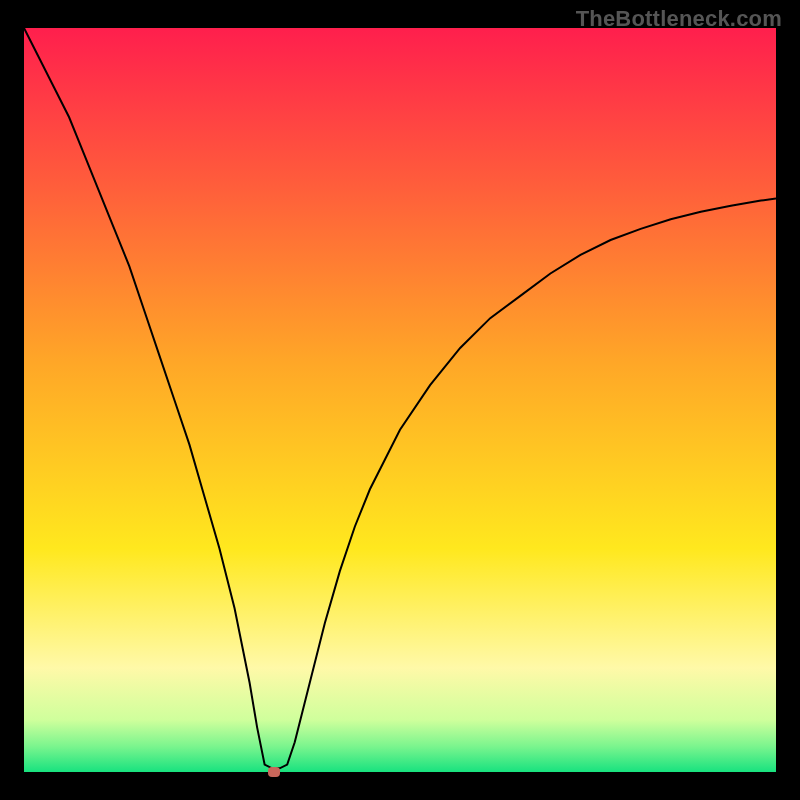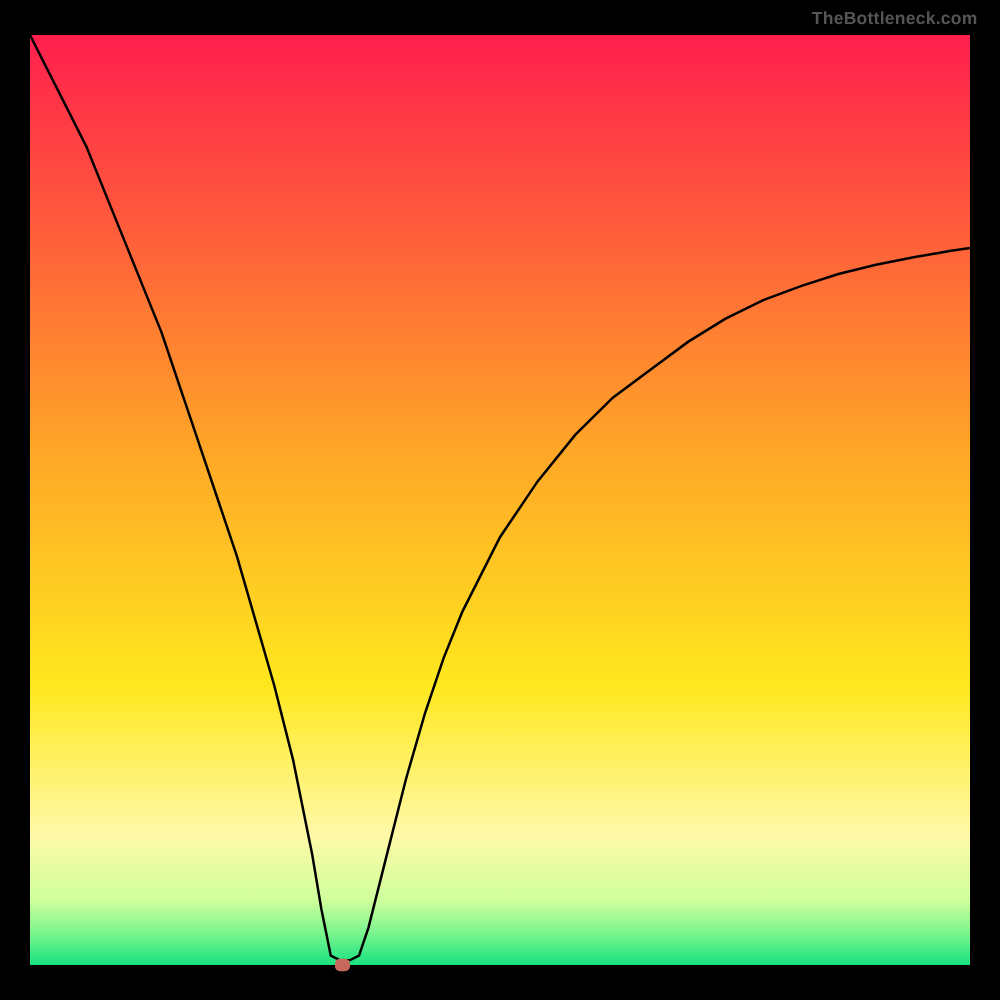--- a/index.html
+++ b/index.html
@@ -15,21 +15,21 @@
     position: relative;
     width: 800px;
     height: 800px;
     background: #000;
   }
   .watermark {
     position: absolute;
     top: 6px;
     right: 18px;
     color: #555;
-    font-size: 14px;
+    font-size: 22px;
     font-weight: 600;
     letter-spacing: 0.2px;
     z-index: 5;
   }
   .plot {
     position: absolute;
     left: 24px;
     top: 28px;
     width: 752px;
     height: 744px;

